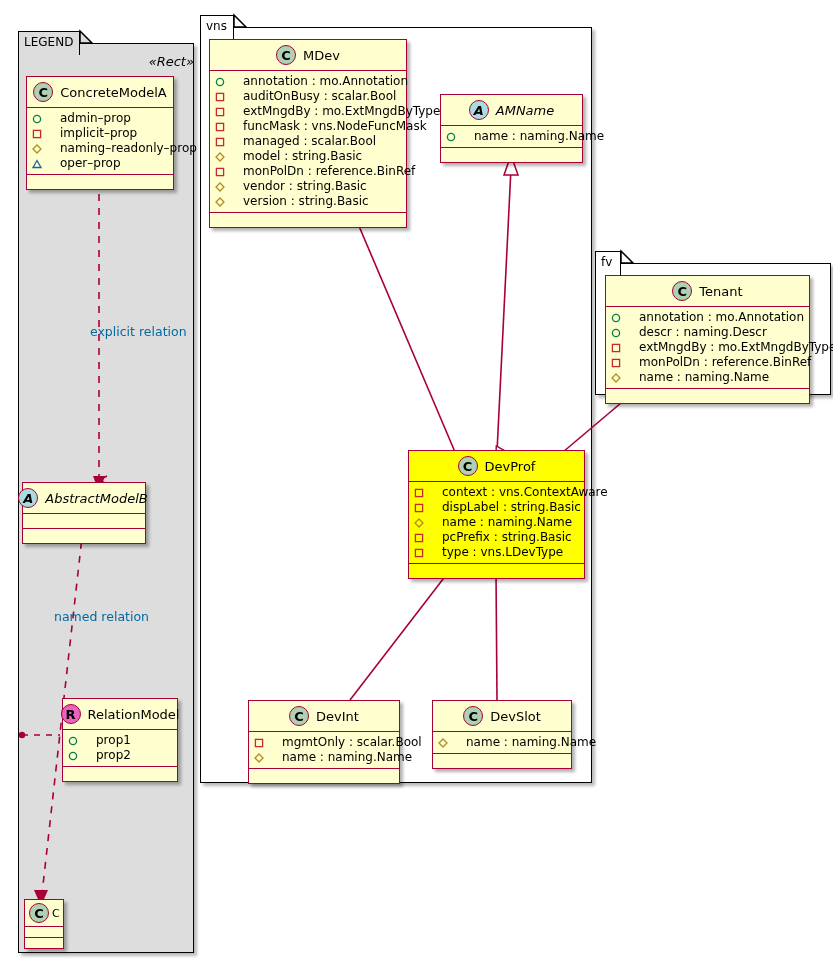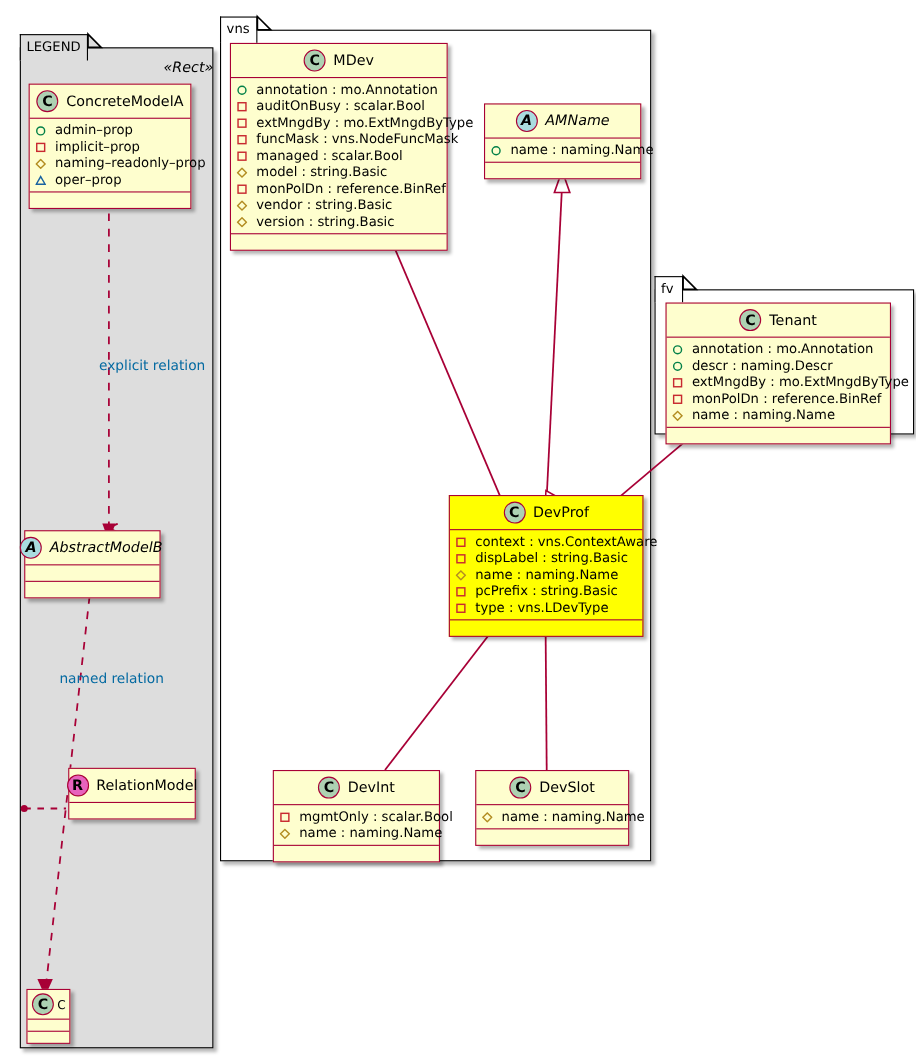--- a/index.html
+++ b/index.html
@@ -91,21 +91,21 @@
     border-bottom: 1.5px solid #a80036;
   }
   .cls-attrs.empty { padding: 3px 6px; min-height: 8px; }
   .cls-methods {
     padding: 3px 6px;
     min-height: 8px;
   }
   .attr-row {
     display: flex;
     align-items: center;
-    gap: 8px;
+    gap: 18px;
     line-height: 15px;
     white-space: nowrap;
   }
   .attr-text { font-size: 12px; color: #000000; }
 
   
   .scircle {
     width: 20px; height: 20px;
     border-radius: 50%;
     display: flex;
@@ -251,20 +251,34 @@
     </div>
     <div class="cls-attrs empty"></div>
     <div class="cls-methods"></div>
   </div>
 
   <div class="clsbox" style="left:62px; top:698px; width:116px; z-index:4;">
     <div class="cls-header" style="padding-left:6px;padding-right:6px;">
       <span class="scircle r">R</span>
       <span class="cls-name">RelationModel</span>
     </div>
+    <div class="cls-attrs">
+      <div class="attr-row">
+        <svg class="vicon" viewBox="0 0 10 10">
+            <circle cx="5" cy="5" r="3.6" fill="none" stroke="#038048" stroke-width="1.3"></circle>
+          </svg>
+        <span class="attr-text">prop1</span>
+      </div>
+      <div class="attr-row">
+        <svg class="vicon" viewBox="0 0 10 10">
+            <circle cx="5" cy="5" r="3.6" fill="none" stroke="#038048" stroke-width="1.3"></circle>
+          </svg>
+        <span class="attr-text">prop2</span>
+      </div>
+    </div>
     <div class="cls-methods"></div>
   </div>
 
   <div class="clsbox" style="left:24px; top:899px; width:40px; z-index:4;">
     <div class="cls-header" style="padding:3px 4px; gap:3px; justify-content:flex-start;">
       <span class="scircle c">C</span>
       <span class="cls-name" style="font-size:11px;">C</span>
     </div>
     <div class="cls-attrs empty" style="min-height:6px;padding:2px 4px;"></div>
     <div class="cls-methods" style="min-height:6px;padding:2px 4px;"></div>

